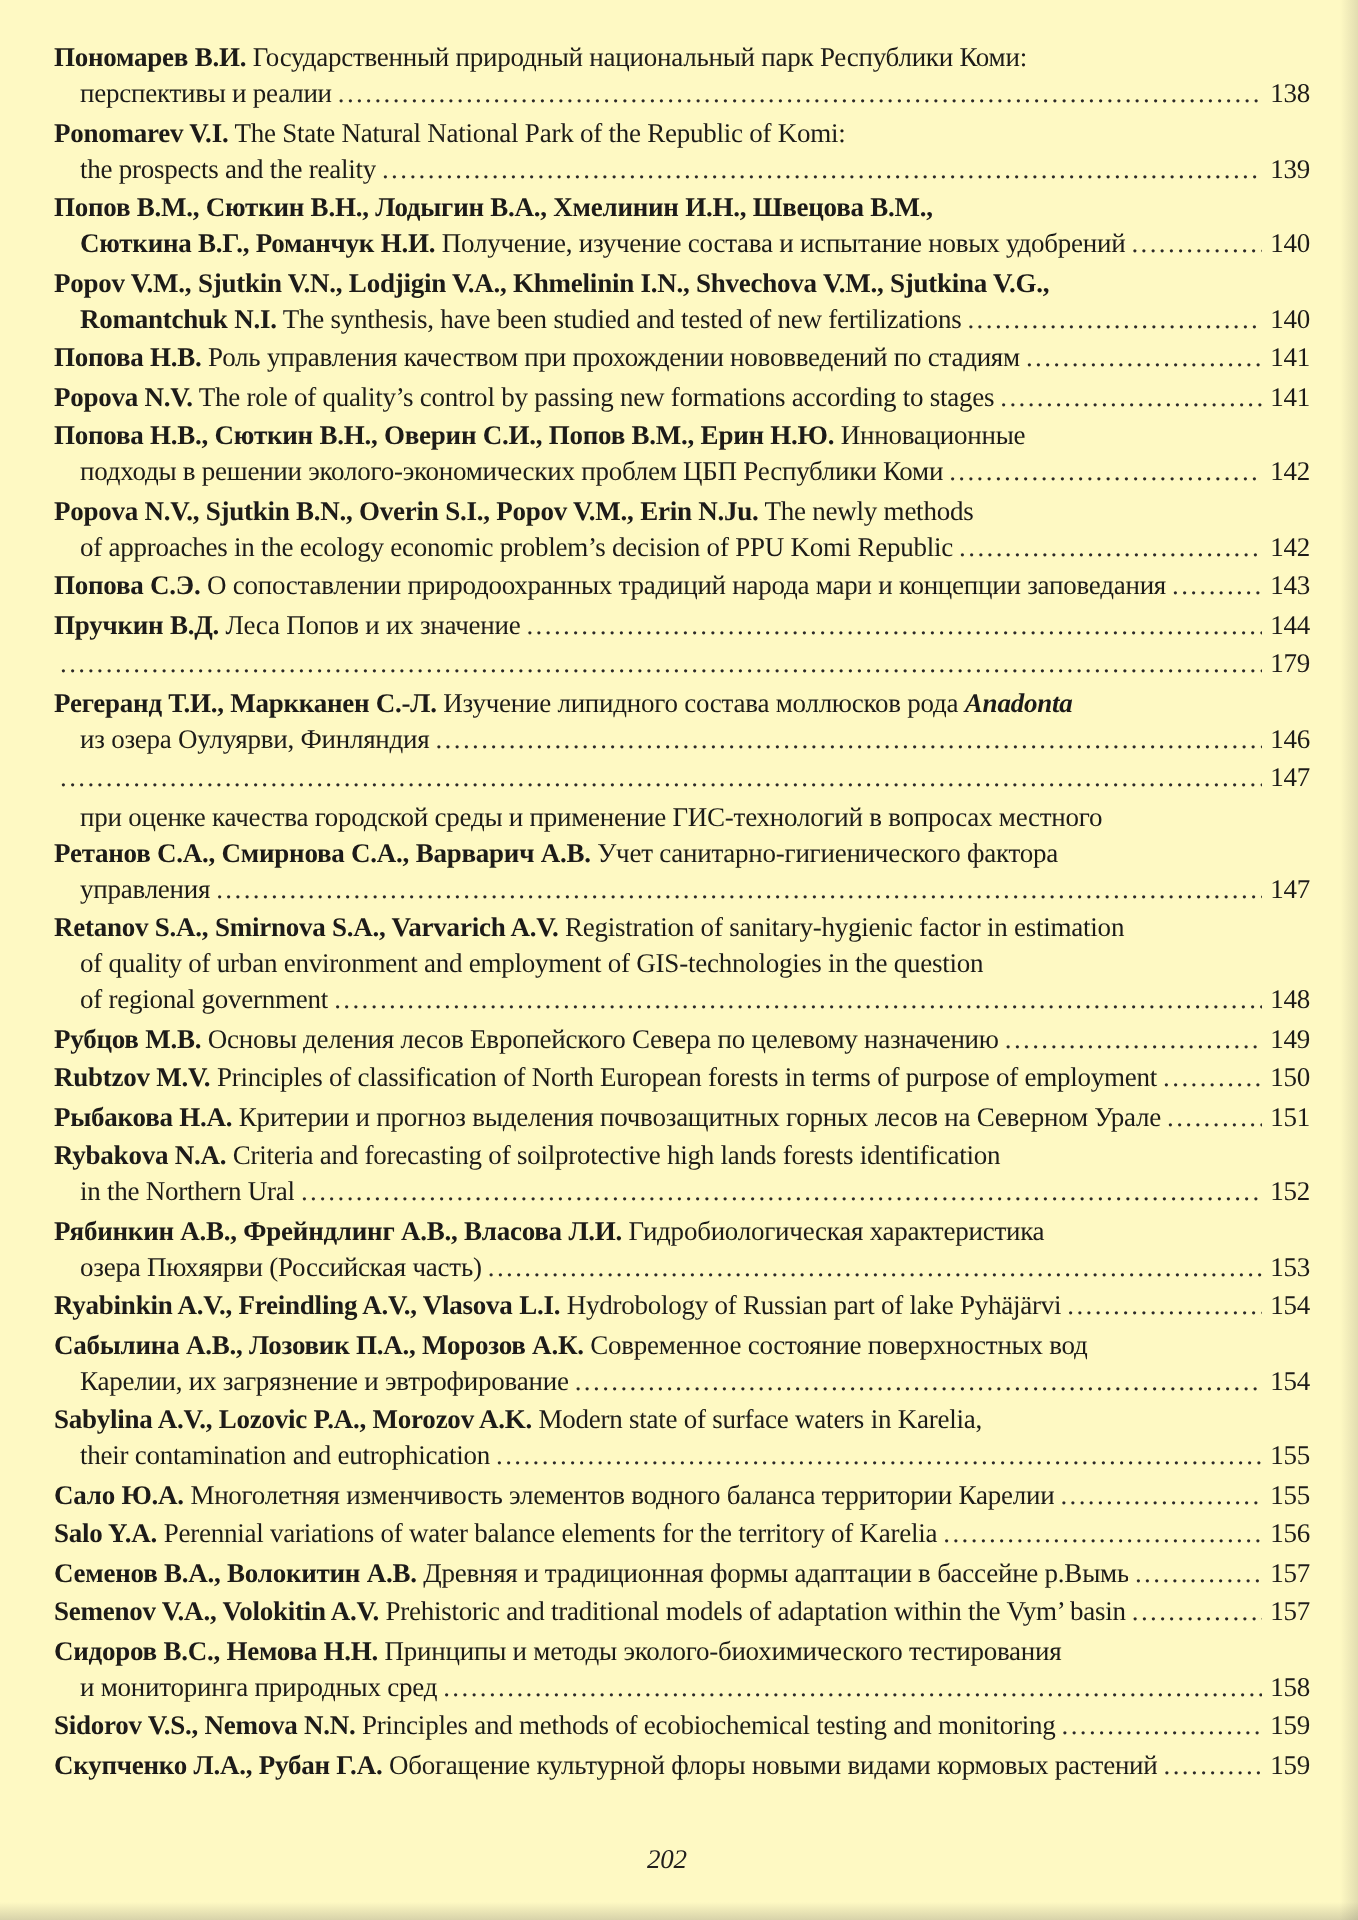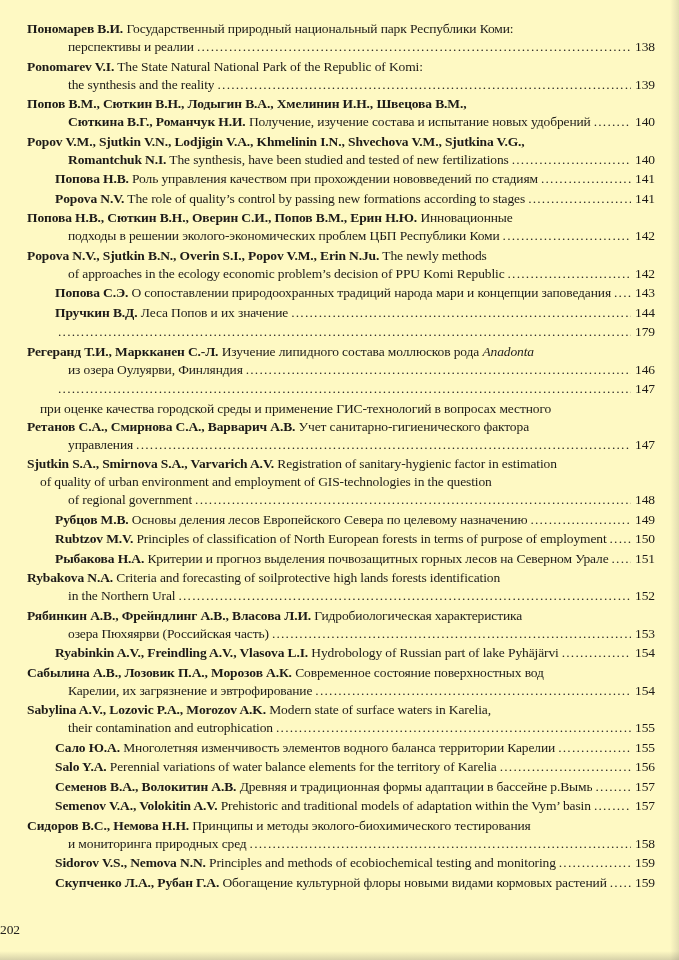--- a/index.html
+++ b/index.html
@@ -27,54 +27,54 @@
     pointer-events: none;
   }
   .page::before {
     content: ""; position: absolute; left: 0; bottom: 0; width: 100%; height: 9px;
     background: linear-gradient(to top, rgba(115,110,102,0.28), rgba(115,110,102,0));
     pointer-events: none;
   }
   .entry { margin-bottom: 1.5px; }
   .line { white-space: nowrap; }
   .line.cont { padding-left: 13px; }
-  .line.final { display: flex; align-items: center; margin-left: 28px; }
+  .line.final { display: flex; align-items: center; }
   .line.final .runs { flex: 0 1 auto; overflow: hidden; white-space: nowrap; }
   .b { font-weight: bold; }
-  .i { font-style: italic; }
+  .i { font-style: italic; font-weight: bold; }
   .dots {
     flex: 1 1 0; min-width: 8px;
     overflow: hidden; white-space: nowrap;
     margin-left: 3px; margin-right: 4px;
     letter-spacing: 1.2px;
     color: #2e2b27;
   }
   .pg { flex: 0 0 auto; text-align: right; }
   .footer {
     position: absolute; left: 0; right: 12px; bottom: 21px;
-    text-align: left; font-size: 13.5px; color: #22201d;
+    text-align: center; font-size: 13.5px; color: #22201d; font-style: italic;
   }
 </style>
 </head>
 <body>
 
 <div class="page">
   <div>
       <div class="entry">
         <div class="line"><span class="runs"><span class="b ">Пономарев В.И.</span><span class=""> Государственный природный национальный парк Республики Коми:</span></span></div>
         <div class="line cont final">
           <span class="runs"><span class="">перспективы и реалии</span></span>
           <span class="dots">................................................................................................................................................................................................................................................</span>
           <span class="pg">138</span>
         </div>
       </div>
       <div class="entry">
         <div class="line"><span class="runs"><span class="b ">Ponomarev V.I.</span><span class=""> The State Natural National Park of the Republic of Komi:</span></span></div>
         <div class="line cont final">
-          <span class="runs"><span class="">the synthesis and the reality</span></span>
+          <span class="runs"><span class="">the prospects and the reality</span></span>
           <span class="dots">................................................................................................................................................................................................................................................</span>
           <span class="pg">139</span>
         </div>
       </div>
       <div class="entry">
         <div class="line"><span class="runs"><span class="b ">Попов В.М., Сюткин В.Н., Лодыгин В.А., Хмелинин И.Н., Швецова В.М.,</span></span></div>
         <div class="line cont final">
           <span class="runs"><span class="b ">Сюткина В.Г., Романчук Н.И.</span><span class=""> Получение, изучение состава и испытание новых удобрений</span></span>
           <span class="dots">................................................................................................................................................................................................................................................</span>
           <span class="pg">140</span>
@@ -155,21 +155,21 @@
       <div class="entry">
         <div class="line cont"><span class="runs"><span class="">при оценке качества городской среды и применение ГИС-технологий в вопросах местного</span></span></div>
         <div class="line"><span class="runs"><span class="b ">Ретанов С.А., Смирнова С.А., Варварич А.В.</span><span class=""> Учет санитарно-гигиенического фактора</span></span></div>
         <div class="line cont final">
           <span class="runs"><span class="">управления</span></span>
           <span class="dots">................................................................................................................................................................................................................................................</span>
           <span class="pg">147</span>
         </div>
       </div>
       <div class="entry">
-        <div class="line"><span class="runs"><span class="b ">Sjutkin S.A., Smirnova S.A., Varvarich A.V.</span><span class=""> Registration of sanitary-hygienic factor in estimation</span></span></div>
+        <div class="line"><span class="runs"><span class="b ">Retanov S.A., Smirnova S.A., Varvarich A.V.</span><span class=""> Registration of sanitary-hygienic factor in estimation</span></span></div>
         <div class="line cont"><span class="runs"><span class="">of quality of urban environment and employment of GIS-technologies in the question</span></span></div>
         <div class="line cont final">
           <span class="runs"><span class="">of regional government</span></span>
           <span class="dots">................................................................................................................................................................................................................................................</span>
           <span class="pg">148</span>
         </div>
       </div>
       <div class="entry">
         <div class="line final">
           <span class="runs"><span class="b ">Рубцов М.В.</span><span class=""> Основы деления лесов Европейского Севера по целевому назначению</span></span>

